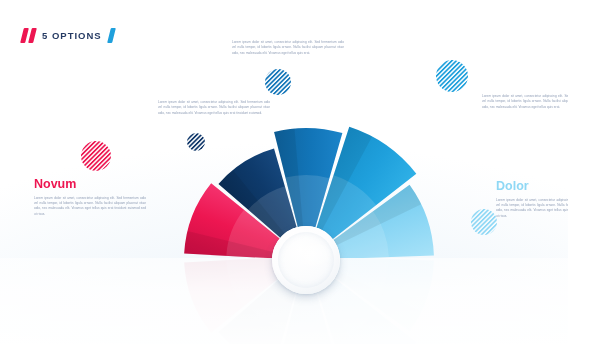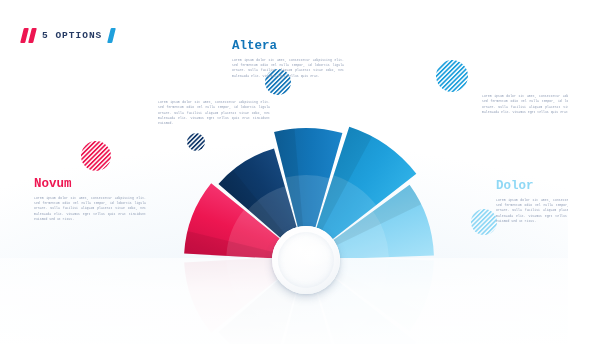--- a/index.html
+++ b/index.html
@@ -6,21 +6,20 @@
   body {
     width:612px; height:344px; overflow:hidden;
     font-family:"Liberation Sans", sans-serif;
     background:#ffffff;
   }
   #stage {
     position:relative; width:568px; height:344px; overflow:hidden;
     background:
       radial-gradient(120% 95% at 50% 110%, #e8f3fb 0%, #f3f8fc 38%, #ffffff 72%),
       linear-gradient(165deg,#ffffff 0%,#fbfdfe 45%,#eef6fb 100%);
-    font-family: Liberation Mono, monospace;
   }
 
   
   .header { position:absolute; left:22px; top:28px; display:flex; align-items:center; gap:7px; }
   .slash { display:inline-block; width:5px; height:15px; transform:skewX(-14deg); border-radius:1px; }
   .slash-group { display:flex; gap:3px; }
   .header-title {
     font-size:9.5px; font-weight:bold; letter-spacing:1.0px; color:#253a63;
     white-space:nowrap;
   }
@@ -203,21 +202,20 @@
   <div class="block b-novum">
     <div class="block-title" style="color: rgb(237, 22, 81);">Novum</div>
     <div class="block-body">Lorem ipsum dolor sit amet, consectetur adipiscing elit. Sed fermentum odio vel nulla tempor, id lobortis ligula ornare. Nulla facilisi aliquam placerat vitae odio, nec malesuada elit. Vivamus eget tellus quis erat tincidunt euismod sed ut risus.</div>
   </div>
 
   <div class="block b-essent">
     <div class="block-body">Lorem ipsum dolor sit amet, consectetur adipiscing elit. Sed fermentum odio vel nulla tempor, id lobortis ligula ornare. Nulla facilisi aliquam placerat vitae odio, nec malesuada elit. Vivamus eget tellus quis erat tincidunt euismod.</div>
   </div>
 
   <div class="block b-altera">
-    <div class="block-title" style="color: rgb(18, 117, 184);">Altera</div>
     <div class="block-body">Lorem ipsum dolor sit amet, consectetur adipiscing elit. Sed fermentum odio vel nulla tempor, id lobortis ligula ornare. Nulla facilisi aliquam placerat vitae odio, nec malesuada elit. Vivamus eget tellus quis erat.</div>
   </div>
 
   <div class="block b-solum">
     <div class="block-body">Lorem ipsum dolor sit amet, consectetur adipiscing elit. Sed fermentum odio vel nulla tempor, id lobortis ligula ornare. Nulla facilisi aliquam placerat vitae odio, nec malesuada elit. Vivamus eget tellus quis erat.</div>
   </div>
 
   <div class="block b-dolor">
     <div class="block-title" style="color: rgb(143, 216, 245);">Dolor</div>
     <div class="block-body">Lorem ipsum dolor sit amet, consectetur adipiscing elit. Sed fermentum odio vel nulla tempor, id lobortis ligula ornare. Nulla facilisi aliquam placerat vitae odio, nec malesuada elit. Vivamus eget tellus quis erat tincidunt euismod sed ut risus.</div>

